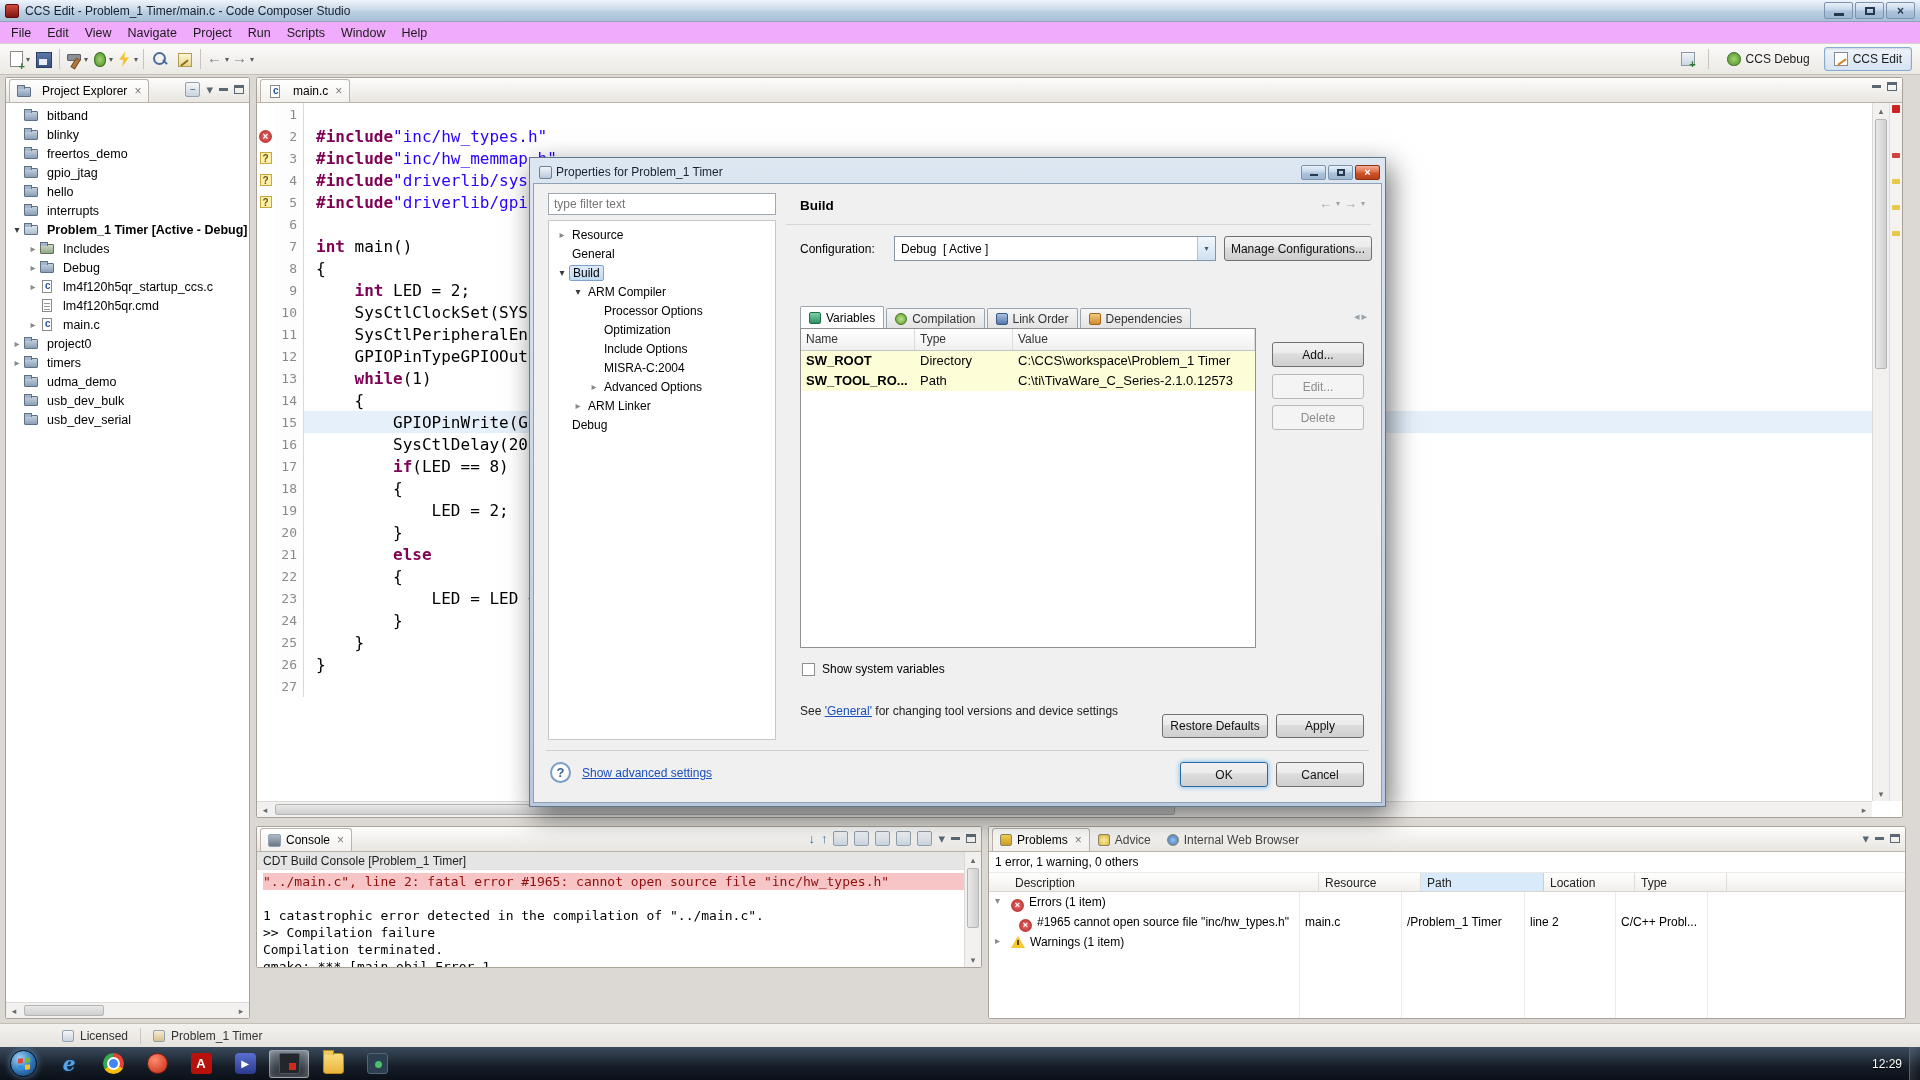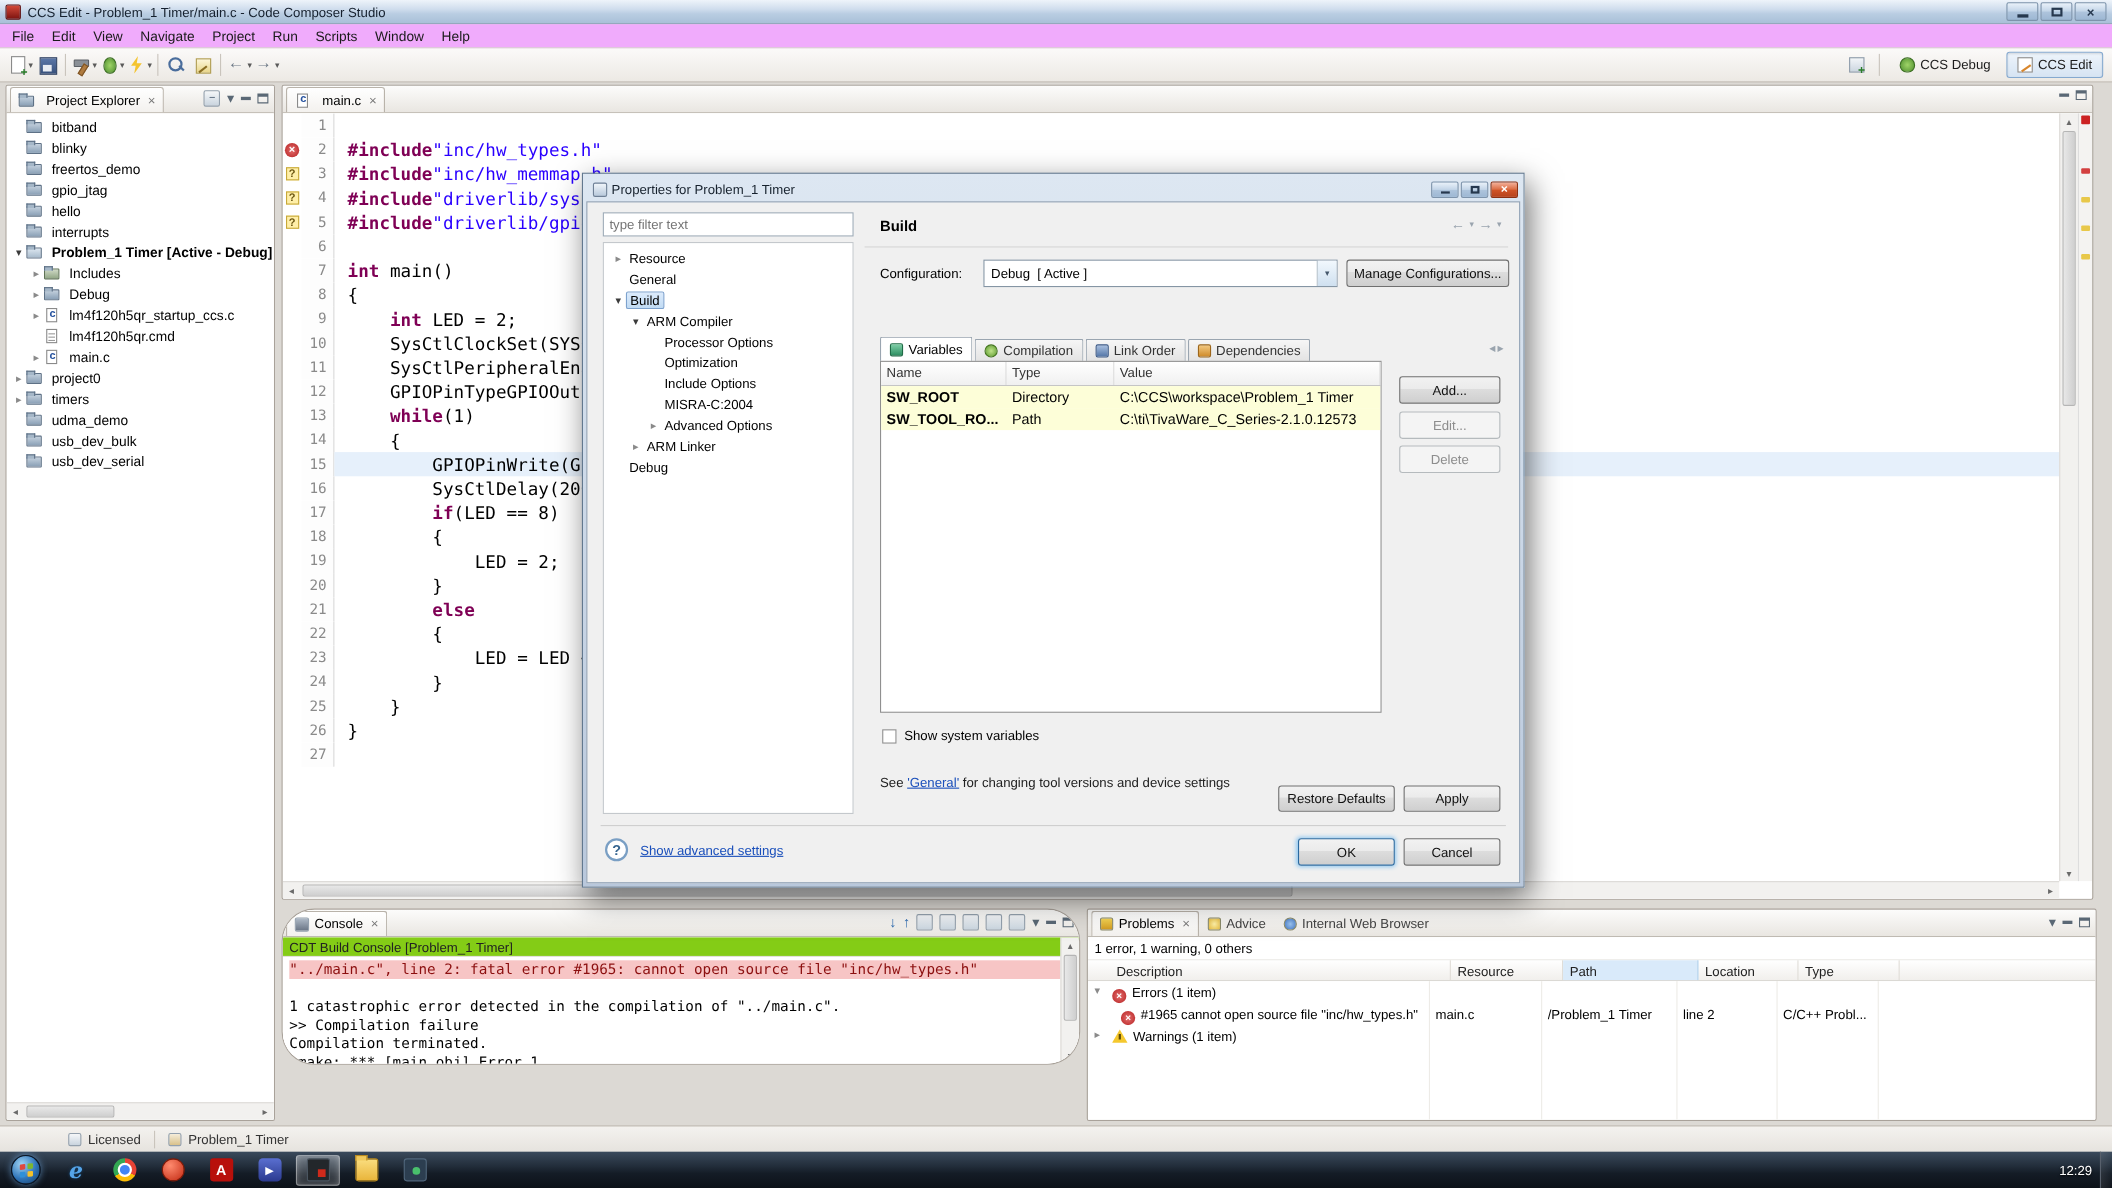--- a/index.html
+++ b/index.html
@@ -102,21 +102,21 @@
 .vscroll{position:absolute;top:0;bottom:16px;right:13px;width:17px;background:#f2f1ef;border-left:1px solid #dcdad6;}
 .sc-arrow{position:absolute;left:0;width:100%;height:15px;display:flex;align-items:center;justify-content:center;font-size:9px;color:#6a6a6a;}
 .thumb-v{position:absolute;left:2px;right:2px;border-radius:2px;background:linear-gradient(90deg,#e8e8e8,#cfcfcf);border:1px solid #b5b5b5;}
 .ruler{position:absolute;top:0;bottom:16px;right:0;width:13px;background:#f4f3f1;border-left:1px solid #ddd;}
 .ruler-mark{position:absolute;left:2px;width:8px;height:5px;border-radius:1px;}
 .hscroll{position:absolute;left:0;right:30px;bottom:0;height:16px;background:#f2f1ef;border-top:1px solid #dcdad6;}
 .hsc-arrow{position:absolute;top:0;width:16px;height:100%;display:flex;align-items:center;justify-content:center;font-size:9px;color:#6a6a6a;}
 .thumb-h{position:absolute;top:2px;bottom:2px;border-radius:2px;background:linear-gradient(#e8e8e8,#cfcfcf);border:1px solid #b5b5b5;}
 
 
-#console-label{height:18px;font-size:12px;padding:2px 6px;background:#84cc16;color:#222;border-bottom:1px solid #e3e0db;}
+#console-label{height:18px;font-size:12px;padding:2px 6px;background:#e5e5e5;color:#222;border-bottom:1px solid #e3e0db;}
 #console-out{position:absolute;top:18px;left:0;right:17px;bottom:0;background:#fff;padding:3px 0 0 6px;}
 .console-line{font-family:"DejaVu Sans Mono","Liberation Mono",monospace;font-size:13px;line-height:17px;white-space:pre;color:#000;}
 .console-line.hl{background:#f7c5c5;color:#8c0f0f;}
 
 
 .p-summary{height:20px;padding:3px 6px;font-size:12px;background:#fff;}
 .p-header{height:20px;display:flex;background:linear-gradient(#ffffff,#f1efec);border-bottom:1px solid #d8d5d0;border-top:1px solid #eceae6;padding-left:20px;}
 .p-hcell{padding:3px 6px;border-right:1px solid #e0ddd8;font-size:12px;color:#222;white-space:nowrap;overflow:hidden;}
 .p-hcell.sorted{background:#d9eafa;border-right-color:#b5d3ec;}
 .p-rows{position:absolute;left:0;right:0;top:40px;bottom:0;background:#fff;}
@@ -624,21 +624,21 @@
         <div class="ruler-mark" style="top:128px;background:#e8c84a;"></div>
       </div>
       <div class="hscroll">
         <div class="hsc-arrow" style="left:0;">◂</div>
         <div class="thumb-h" style="left:18px;width:900px;"></div>
         <div class="hsc-arrow" style="right:0;">▸</div>
       </div>
     </div>
   </div>
 
-  <div class="view" style="left:256px;top:751px;width:726px;height:142px;border-radius:30px;">
+  <div class="view" style="left:256px;top:751px;width:726px;height:142px;">
     <div class="view-header">
       <div class="vtab active">
         <span class="tile" style="width:13px;height:13px;background:linear-gradient(#aeb9c6,#6b7686);"></span>
         <span>Console</span>
         <span class="vclose">×</span>
       </div>
       <div class="header-icons" id="console-header-icons">
           <div class="tool-ic" style="color: rgb(46, 107, 176); font-weight: bold;">↓</div>
           <div class="tool-ic" style="color: rgb(46, 107, 176); font-weight: bold;">↑</div>
           <div class="tile"></div>

